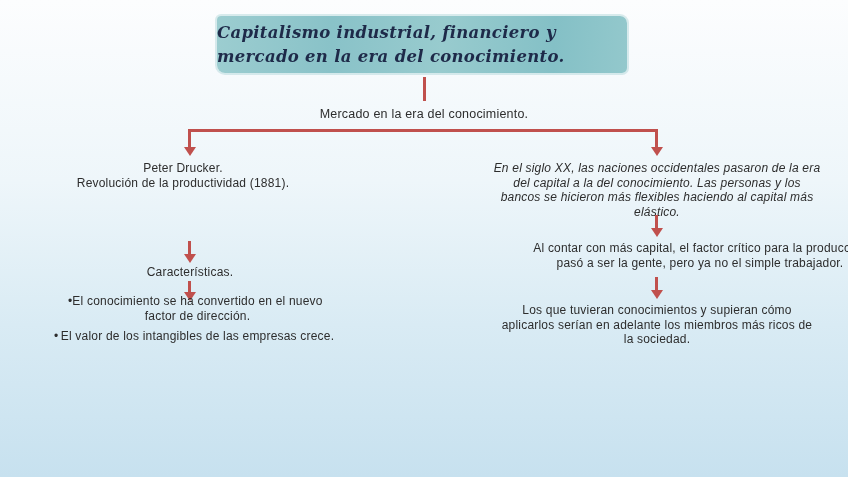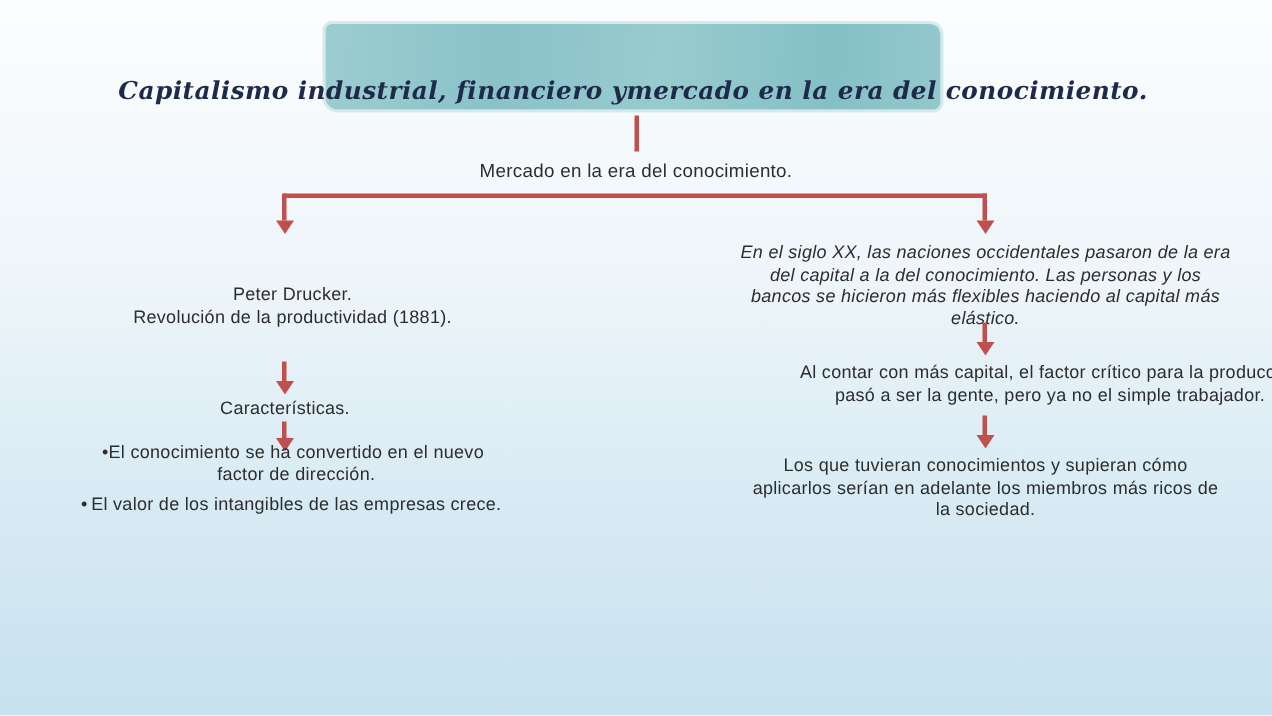--- a/index.html
+++ b/index.html
@@ -23,22 +23,22 @@
   .banner {
     position: absolute;
     left: 217px;
     top: 16px;
     width: 410px;
     height: 57px;
     background: linear-gradient(93deg, #9ccdd0 0%, #89c2c8 28%, #98cbce 55%, #84c0c6 82%, #93c8cc 100%);
     border-radius: 4px 7px 5px 8px;
     box-shadow: 0 0 0 2px rgba(150, 200, 204, 0.35);
     display: flex;
-    flex-direction: row;
-    align-items: flex-end;
+    flex-direction: column;
+    align-items: flex-start;
     justify-content: center;
   }
   .banner .t-line {
     font-family: "DejaVu Serif", serif;
     font-style: italic;
     font-weight: bold;
     font-size: 16.5px;
     line-height: 1.45;
     letter-spacing: 0.3px;
     color: #1e2a49;
@@ -74,24 +74,23 @@
     letter-spacing: 0.2px;
     text-align: center;
   }
   .root-label {
     left: 0;
     top: 107px;
     width: 848px;
     font-size: 12.5px;
   }
   .drucker {
-    left: 55px;
+    left: 43px;
     top: 161px;
     width: 280px;
-    margin-top: 28px;
   }
   .caracteristicas {
     left: 90px;
     top: 265px;
     width: 200px;
   }
   .bullets {
     left: 40px;
     top: 294px;
     width: 315px;

